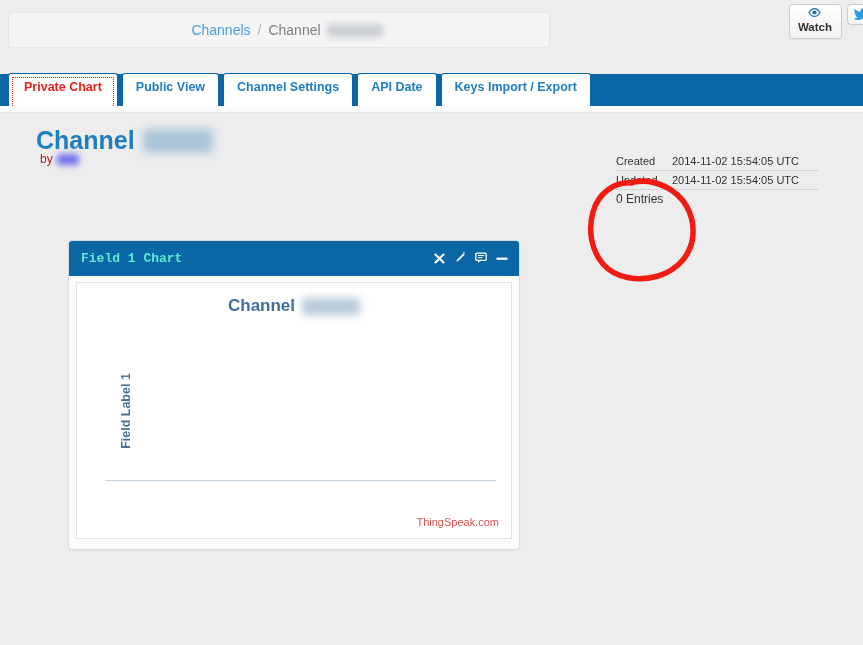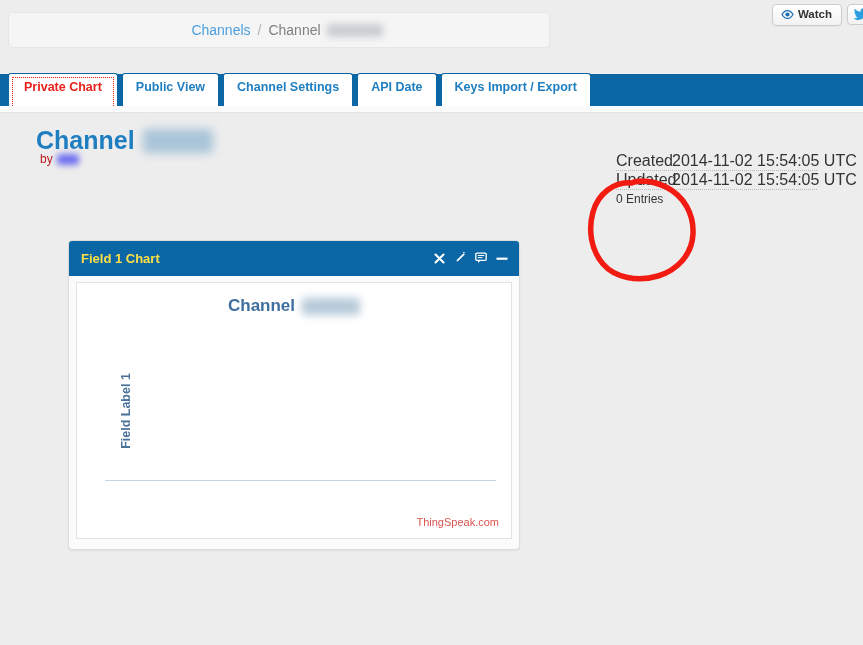--- a/index.html
+++ b/index.html
@@ -31,20 +31,21 @@
     background: linear-gradient(#ffffff, #f2f2f2);
     border: 1px solid #ccc;
     border-radius: 4px;
     padding: 3px 9px 4px 8px;
     font-size: 11.5px;
     font-weight: bold;
     color: #333;
     line-height: 13px;
     cursor: pointer;
     box-shadow: 0 1px 0 rgba(0,0,0,0.04);
+    flex-direction: column;
   }
   .eye-icon svg { display: block; }
   .btn-tweet {
     background: linear-gradient(#ffffff, #f2f2f2);
     border: 1px solid #ccc;
     border-radius: 4px;
     padding: 3px 6px 4px 6px;
     line-height: 12px;
     cursor: pointer;
     margin-right: -12px;
@@ -201,21 +202,21 @@
   }
   .stats-title {
     font-size: 17.5px;
     font-weight: bold;
     color: #333;
     margin-bottom: 8px;
     line-height: 20px;
   }
   .stat-row {
     display: flex;
-    font-size: 16px;
+    font-size: 11px;
     color: #333;
     line-height: 18px;
     border-bottom: 1px dotted #b9b9b9;
     width: 201px;
   }
   .stat-row:last-of-type { border-bottom: none; }
   .stat-key { width: 56px; flex: none; }
   .stat-val { white-space: nowrap; }
   .stat-entries {
     font-size: 12px;
@@ -249,24 +250,25 @@
   .panel-head {
     height: 35px;
     background: #0b66a5;
     border-radius: 3px 3px 0 0;
     display: flex;
     align-items: center;
     justify-content: space-between;
     padding: 0 11px 0 12px;
   }
   .panel-title {
-    color: #fde047;
+    color: #5eead4;
     font-size: 13px;
     font-weight: bold;
     line-height: 15px;
+    font-family: Liberation Mono, monospace;
   }
   .panel-icons {
     display: flex;
     align-items: center;
     gap: 9px;
   }
   .panel-icons span { cursor: pointer; display: block; }
   .panel-body {
     margin: 6px 7px 7px 7px;
     height: 255px;

